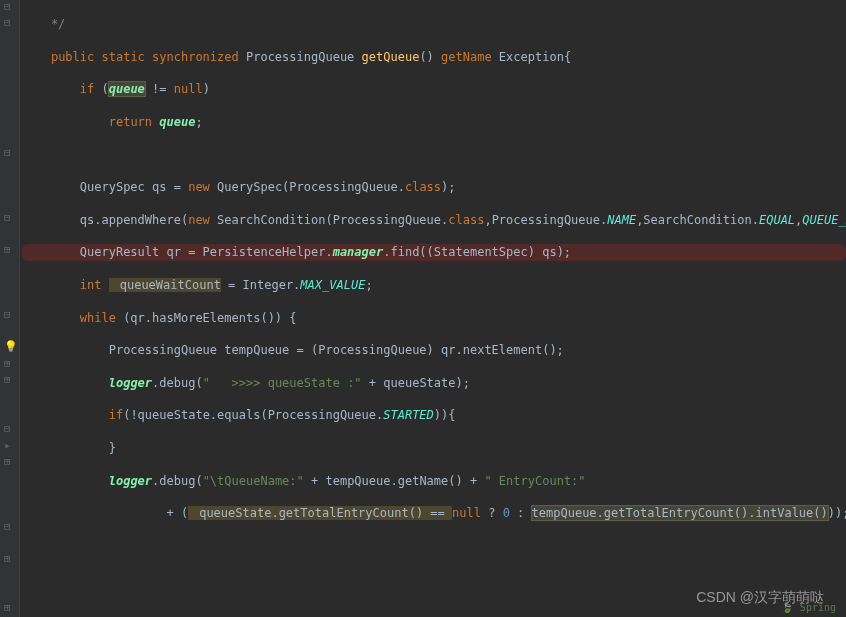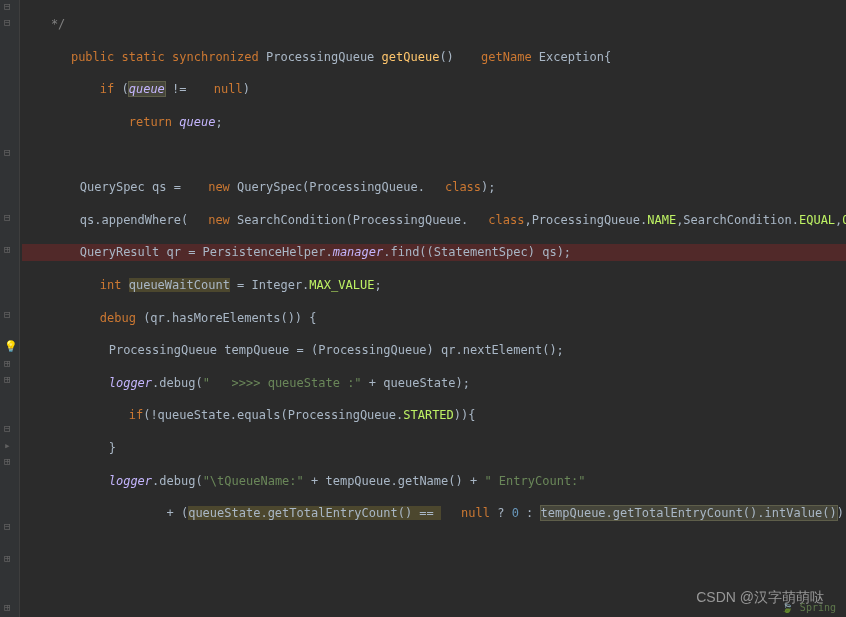--- a/index.html
+++ b/index.html
@@ -32,27 +32,27 @@
   font-size: 11px;
 }
 .code {
   position: absolute;
   left: 22px; right: 0; top: 0; bottom: 0;
   white-space: pre;
   line-height: 16.3px;
   padding-top: 0px;
 }
 .line { height: 16.3px; }
-.hl-red { background: rgba(120,40,40,0.5); }
-.hl-yellow { background: rgba(110,100,50,0.5); }
-.kw { color: #cc7832; margin-left: 20px; }
+.hl-red { background: rgba(120,40,40,0.5); border-radius: 6px; }
+.hl-yellow { background: rgba(110,100,50,0.5); padding-left: 11px; }
+.kw { color: #cc7832; }
 .str { color: #6a8759; }
 .num { color: #6897bb; }
-.fld { color: #c4b5fd; font-style: italic; }
-.stat { color: #bef264; }
+.fld { color: #86efac; font-style: italic; font-weight: bold; }
+.stat { color: #5eead4; font-style: italic; }
 .mth { color: #ffc66d; }
 .cmt { color: #808080; }
 .boxed { background: #45453a; outline: 1px solid #5e5e4a; }
 .watermark {
   position: absolute;
   bottom: 10px; right: 22px;
   color: #bbb;
   font-size: 14px;
   font-family: sans-serif;
   opacity: 0.75;
@@ -91,21 +91,21 @@
 <div class="code">
 <div class="line"><span class="cmt">    */</span></div>
 <div class="line"><span>    </span><span class="kw">public static synchronized</span><span> ProcessingQueue </span><span class="mth">getQueue</span><span>() </span><span class="kw">getName</span><span> Exception{</span></div>
 <div class="line"><span>        </span><span class="kw">if</span><span> (</span><span class="fld boxed">queue</span><span> != </span><span class="kw">null</span><span>)</span></div>
 <div class="line"><span>            </span><span class="kw">return</span><span> </span><span class="fld">queue</span><span>;</span></div>
 <div class="line"></div>
 <div class="line"><span>        QuerySpec qs = </span><span class="kw">new</span><span> QuerySpec(ProcessingQueue.</span><span class="kw">class</span><span>);</span></div>
 <div class="line"><span>        qs.appendWhere(</span><span class="kw">new</span><span> SearchCondition(ProcessingQueue.</span><span class="kw">class</span><span>,ProcessingQueue.</span><span class="stat">NAME</span><span>,SearchCondition.</span><span class="stat">EQUAL</span><span>,</span><span class="stat">QUEUE_NAME</span></div>
 <div class="line hl-red"><span>        QueryResult qr = PersistenceHelper.</span><span class="fld">manager</span><span>.find((StatementSpec) qs);</span></div>
 <div class="line"><span>        </span><span class="kw">int</span><span> </span><span class="hl-yellow">queueWaitCount</span><span> = Integer.</span><span class="stat">MAX_VALUE</span><span>;</span></div>
-<div class="line"><span>        </span><span class="kw">debug</span><span> (qr.hasMoreElements()) {</span></div>
+<div class="line"><span>        </span><span class="kw">while</span><span> (qr.hasMoreElements()) {</span></div>
 <div class="line"><span>            ProcessingQueue tempQueue = (ProcessingQueue) qr.nextElement();</span></div>
 <div class="line"><span>            </span><span class="fld">logger</span><span>.debug(</span><span class="str">"   &gt;&gt;&gt;&gt; queueState :"</span><span> + queueState);</span></div>
 <div class="line"><span>            </span><span class="kw">if</span><span>(!queueState.equals(ProcessingQueue.</span><span class="stat">STARTED</span><span>)){</span></div>
 <div class="line"><span>            }</span></div>
 <div class="line"><span>            </span><span class="fld">logger</span><span>.debug(</span><span class="str">"\tQueueName:"</span><span> + tempQueue.getName() + </span><span class="str">" EntryCount:"</span></div>
 <div class="line"><span>                    + (</span><span class="hl-yellow">queueState.getTotalEntryCount() == </span><span class="kw">null</span><span> ? </span><span class="num">0</span><span> : </span><span class="boxed">tempQueue.getTotalEntryCount().intValue()</span><span>));</span></div>
 <div class="line"></div>
 
 
 

